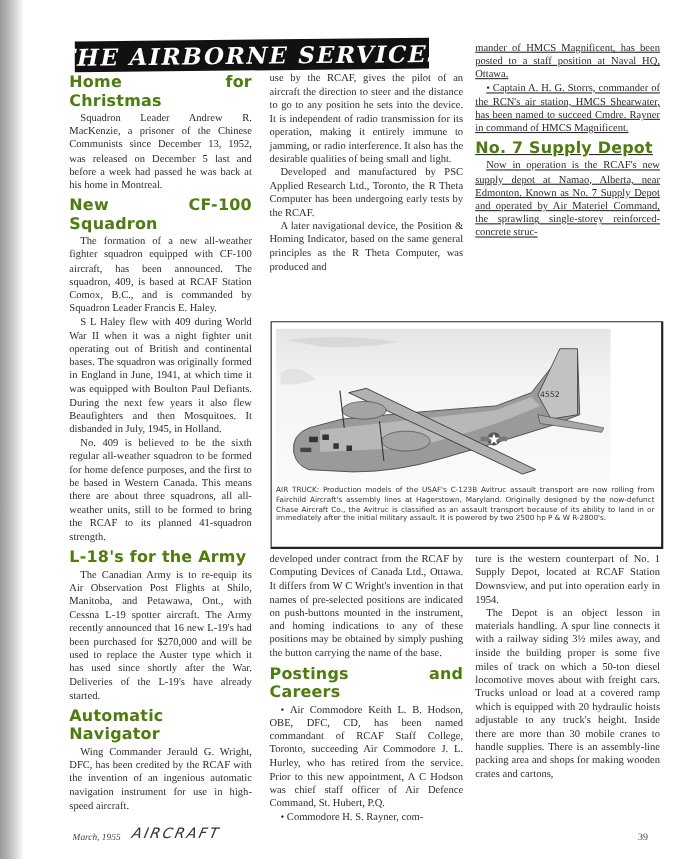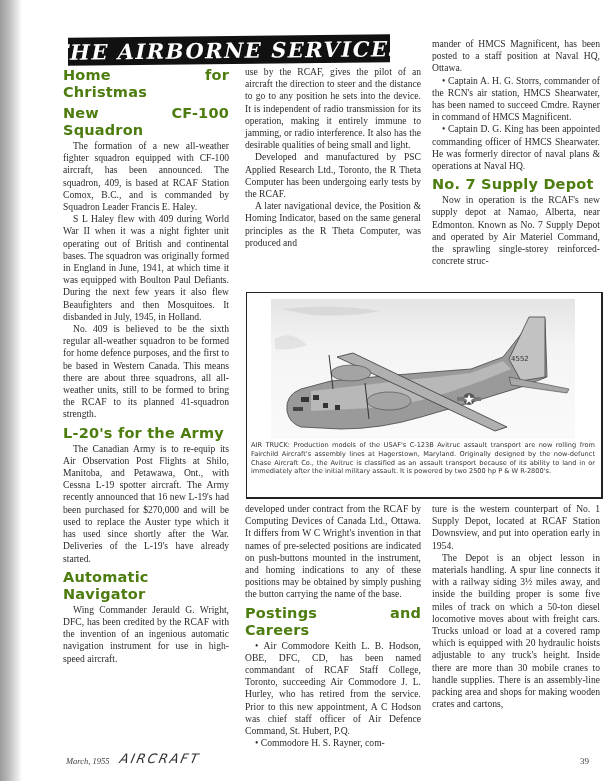--- a/index.html
+++ b/index.html
@@ -13,51 +13,52 @@
       font-size: 21px; letter-spacing: 1.5px; white-space: nowrap; }
     .col { position: absolute; font-size: 9.6px; line-height: 12.2px; text-align: justify; }
     .col p { margin: 0; text-indent: 10px; }
     .col h2 { font-family: "DejaVu Sans", sans-serif; font-weight: bold; font-size: 14.5px;
       line-height: 17px; margin: 4px 0 1px 0; color: #4d7c0f; letter-spacing: 0.2px; }
     .col h2.first { margin-top: 0; }
     .bullet::before { content: "\2022\00a0"; }
     #col1 { left: 63px; top: 67px; width: 166px; }
     #col2 { left: 245px; top: 66px; width: 176px; }
     #col2b { left: 245px; top: 503px; width: 176px; }
-    #col3 { left: 432px; top: 38px; width: 168px; }
+    #col3 { left: 432px; top: 38px; width: 168px; text-decoration: underline; }
     #col3b { left: 432px; top: 503px; width: 168px; }
     .figure { position: absolute; left: 246px; top: 292px; width: 354px; height: 204px;
       border: 1px solid #222; border-right-width: 2px; border-bottom-width: 2px; background: #fff; }
-    .photo { position: absolute; left: 24px; top: 6px; width: 304px; height: 140px;
+    .photo { position: absolute; left: 4px; top: 6px; width: 304px; height: 140px;
       background: linear-gradient(180deg, #e4e4e4 0%, #f4f4f4 35%, #fafafa 100%); text-align: right; }
     .caption { position: absolute; left: 4px; top: 148px; width: 344px;
       font-family: "DejaVu Sans", sans-serif; font-size: 6.6px; line-height: 8.8px; color: #333; text-align: justify; }
     .footer-date { position: absolute; left: 66px; top: 756px; font-style: italic; font-size: 8.5px; color: #444; }
     .footer-mag { position: absolute; left: 120px; top: 751px; font-family: "DejaVu Sans", sans-serif;
       font-style: italic; font-size: 13px; letter-spacing: 2px; color: #333; transform: skewX(-12deg); font-weight: 300; }
     .footer-page { position: absolute; left: 580px; top: 756px; font-size: 9px; color: #444; }
   </style>
 </head>
 <body>
 
 <div class="binding-edge"></div>
 
 <div class="banner">
   <span>THE AIRBORNE SERVICES</span>
 </div>
 
 <div class="col" id="col1">
   <h2 class="first">Home for Christmas</h2>
+  <p>Squadron Leader Andrew R. MacKenzie, a prisoner of the Chinese Communists since December 13, 1952, was released on December 5 last and before a week had passed he was back at his home in Montreal.</p>
 
   <h2>New CF-100 Squadron</h2>
   <p>The formation of a new all-weather fighter squadron equipped with CF-100 aircraft, has been announced. The squadron, 409, is based at RCAF Station Comox, B.C., and is commanded by Squadron Leader Francis E. Haley.</p>
   <p>S L Haley flew with 409 during World War II when it was a night fighter unit operating out of British and continental bases. The squadron was originally formed in England in June, 1941, at which time it was equipped with Boulton Paul Defiants. During the next few years it also flew Beaufighters and then Mosquitoes. It disbanded in July, 1945, in Holland.</p>
   <p>No. 409 is believed to be the sixth regular all-weather squadron to be formed for home defence purposes, and the first to be based in Western Canada. This means there are about three squadrons, all all-weather units, still to be formed to bring the RCAF to its planned 41-squadron strength.</p>
 
-  <h2>L-20's for the Army</h2>
+  <h2>L-18's for the Army</h2>
   <p>The Canadian Army is to re-equip its Air Observation Post Flights at Shilo, Manitoba, and Petawawa, Ont., with Cessna L-19 spotter aircraft. The Army recently announced that 16 new L-19's had been purchased for $270,000 and will be used to replace the Auster type which it has used since shortly after the War. Deliveries of the L-19's have already started.</p>
 
   <h2>Automatic Navigator</h2>
   <p>Wing Commander Jerauld G. Wright, DFC, has been credited by the RCAF with the invention of an ingenious automatic navigation instrument for use in high-speed aircraft.</p>
 
 </div>
 
 <div class="col" id="col2">
   <p style="text-indent:0">use by the RCAF, gives the pilot of an aircraft the direction to steer and the distance to go to any position he sets into the device. It is independent of radio transmission for its operation, making it entirely immune to jamming, or radio interference. It also has the desirable qualities of being small and light.</p>
   <p>Developed and manufactured by PSC Applied Research Ltd., Toronto, the R Theta Computer has been undergoing early tests by the RCAF.</p>
@@ -102,21 +103,20 @@
 <div class="col" id="col2b">
   <p style="text-indent:0">developed under contract from the RCAF by Computing Devices of Canada Ltd., Ottawa. It differs from W C Wright's invention in that names of pre-selected positions are indicated on push-buttons mounted in the instrument, and homing indications to any of these positions may be obtained by simply pushing the button carrying the name of the base.</p>
   <h2>Postings and Careers</h2>
   <p class="bullet">Air Commodore Keith L. B. Hodson, OBE, DFC, CD, has been named commandant of RCAF Staff College, Toronto, succeeding Air Commodore J. L. Hurley, who has retired from the service. Prior to this new appointment, A C Hodson was chief staff officer of Air Defence Command, St. Hubert, P.Q.</p>
   <p class="bullet">Commodore H. S. Rayner, com-</p>
 </div>
 
 <div class="col" id="col3">
   <p style="text-indent:0">mander of HMCS Magnificent, has been posted to a staff position at Naval HQ, Ottawa.</p>
   <p class="bullet">Captain A. H. G. Storrs, commander of the RCN's air station, HMCS Shearwater, has been named to succeed Cmdre. Rayner in command of HMCS Magnificent.</p>
-  <p class="bullet">Captain D. G. King has been appointed commanding officer of HMCS Shearwater. He was formerly director of naval plans &amp; operations at Naval HQ.</p>
   <h2>No. 7 Supply Depot</h2>
   <p>Now in operation is the RCAF's new supply depot at Namao, Alberta, near Edmonton. Known as No. 7 Supply Depot and operated by Air Materiel Command, the sprawling single-storey reinforced-concrete struc-</p>
 </div>
 
 <div class="col" id="col3b">
   <p style="text-indent:0">ture is the western counterpart of No. 1 Supply Depot, located at RCAF Station Downsview, and put into operation early in 1954.</p>
   <p>The Depot is an object lesson in materials handling. A spur line connects it with a railway siding 3½ miles away, and inside the building proper is some five miles of track on which a 50-ton diesel locomotive moves about with freight cars. Trucks unload or load at a covered ramp which is equipped with 20 hydraulic hoists adjustable to any truck's height. Inside there are more than 30 mobile cranes to handle supplies. There is an assembly-line packing area and shops for making wooden crates and cartons,</p>
 </div>
 
 <div class="footer-date">March, 1955</div>

